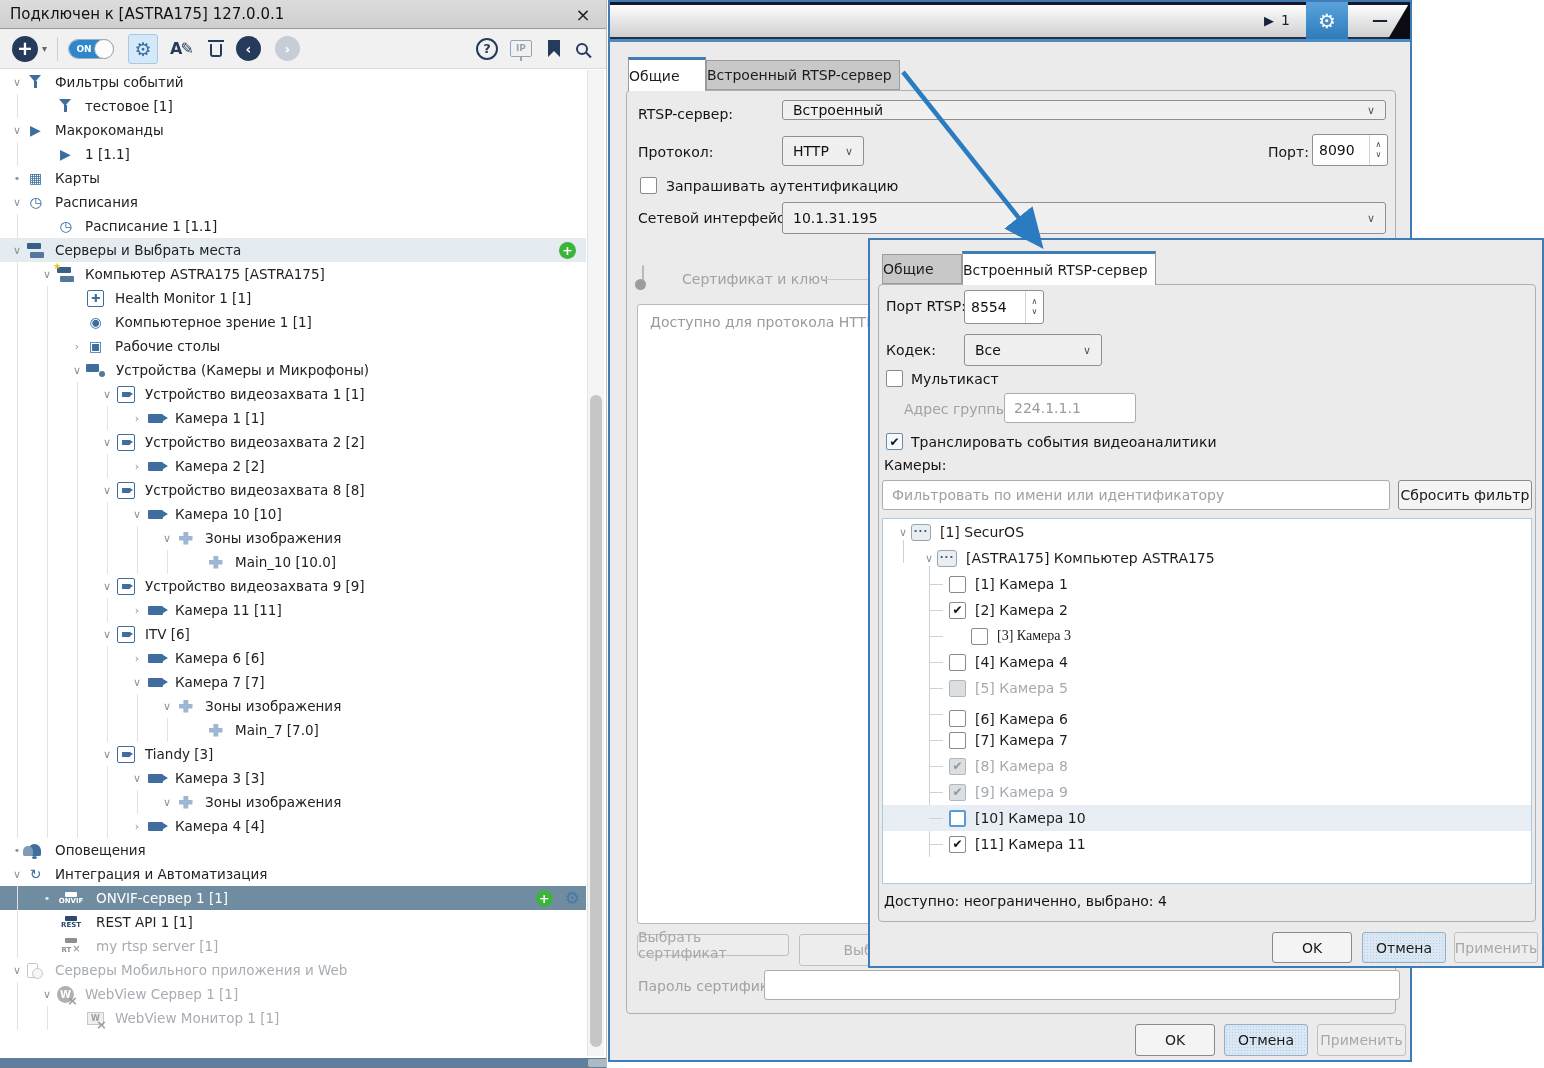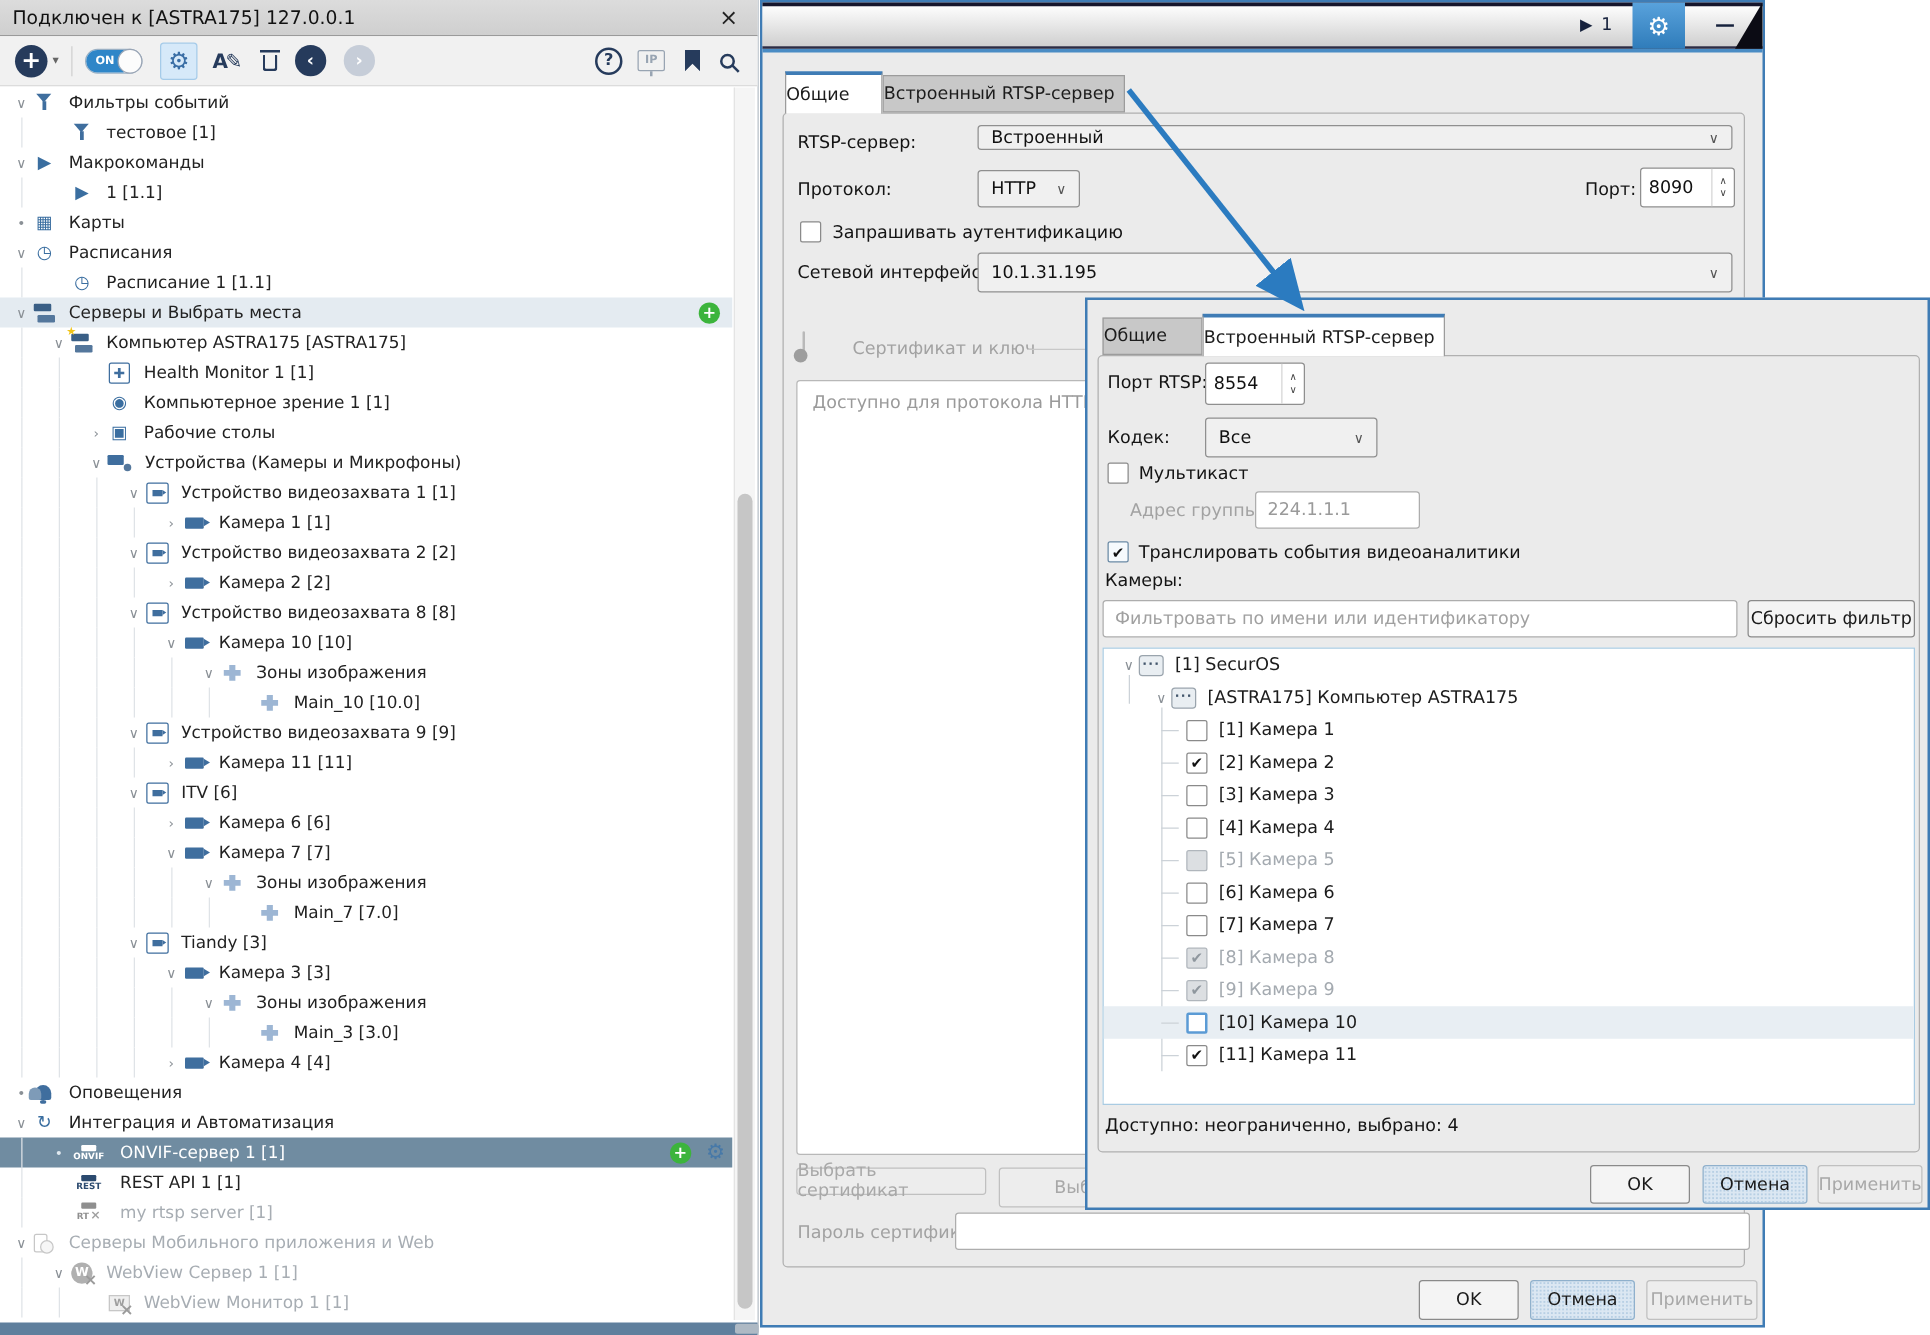--- a/index.html
+++ b/index.html
@@ -486,33 +486,20 @@
         <span class="ticon">
           <span class="ic-zone"></span>
         </span>
         <span class="lbl">Зоны изображения</span>
       </div>
       <div class="trow">
         <span class="ind"></span>
         <span class="ind"></span>
         <span class="ind"></span>
         <span class="ind"></span>
-        <span class="ind"></span>
-        <span class="ind"></span>
-        <span class="chev"></span>
-        <span class="ticon">
-          <span class="ic-zone"></span>
-        </span>
-        <span class="lbl">Main_3 [3.0]</span>
-      </div>
-      <div class="trow">
-        <span class="ind"></span>
-        <span class="ind"></span>
-        <span class="ind"></span>
-        <span class="ind"></span>
         <span class="chev">›</span>
         <span class="ticon">
           <span class="ic-cam"></span>
         </span>
         <span class="lbl">Камера 4 [4]</span>
       </div>
       <div class="trow">
         <span class="chev">•</span>
         <span class="ticon">
           <span class="ic-bells"></span>
@@ -726,36 +713,36 @@
         <div class="crow" style="padding-left: 66px;">
           <span class="cstub" style="left: 46px; top: 13px; width: 14px;"></span>
           <span class="ccb"></span>
           <span>[1] Камера 1</span>
         </div>
         <div class="crow" style="padding-left: 66px;">
           <span class="cstub" style="left: 46px; top: 13px; width: 14px;"></span>
           <span class="ccb checked">✔</span>
           <span>[2] Камера 2</span>
         </div>
-        <div class="crow" style="padding-left: 66px;">
+        <div class="crow" style="padding-left: 88px; font-family: Liberation Serif, serif;">
           <span class="cstub" style="left: 46px; top: 13px; width: 14px;"></span>
           <span class="ccb"></span>
           <span>[3] Камера 3</span>
         </div>
         <div class="crow" style="padding-left: 66px;">
           <span class="cstub" style="left: 46px; top: 13px; width: 14px;"></span>
           <span class="ccb"></span>
           <span>[4] Камера 4</span>
         </div>
         <div class="crow dis" style="padding-left: 66px;">
           <span class="cstub" style="left: 46px; top: 13px; width: 14px;"></span>
           <span class="ccb dis"></span>
           <span>[5] Камера 5</span>
         </div>
-        <div class="crow" style="padding-left: 66px;">
+        <div class="crow" style="padding-left: 66px; align-items: flex-end;">
           <span class="cstub" style="left: 46px; top: 13px; width: 14px;"></span>
           <span class="ccb"></span>
           <span>[6] Камера 6</span>
         </div>
         <div class="crow" style="padding-left: 66px;">
           <span class="cstub" style="left: 46px; top: 13px; width: 14px;"></span>
           <span class="ccb"></span>
           <span>[7] Камера 7</span>
         </div>
         <div class="crow dis" style="padding-left: 66px;">

